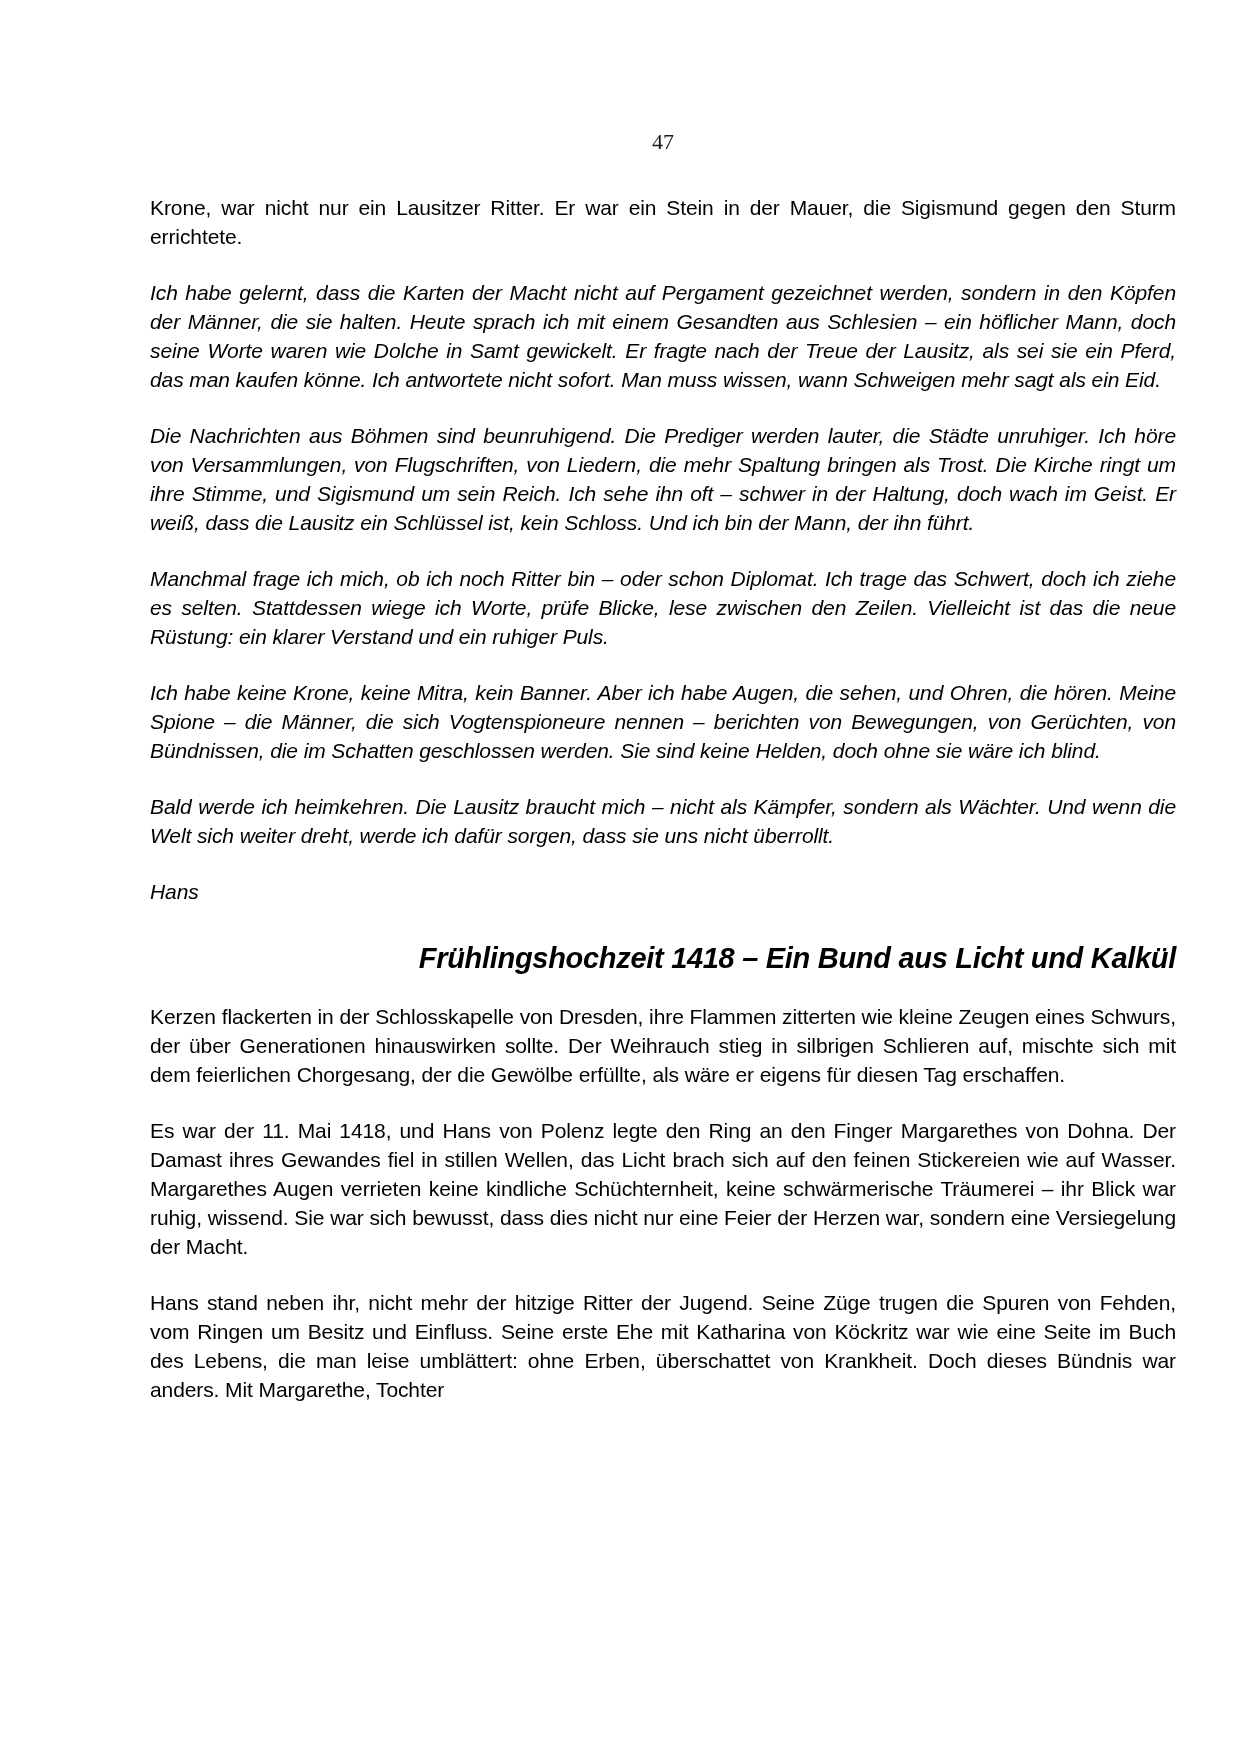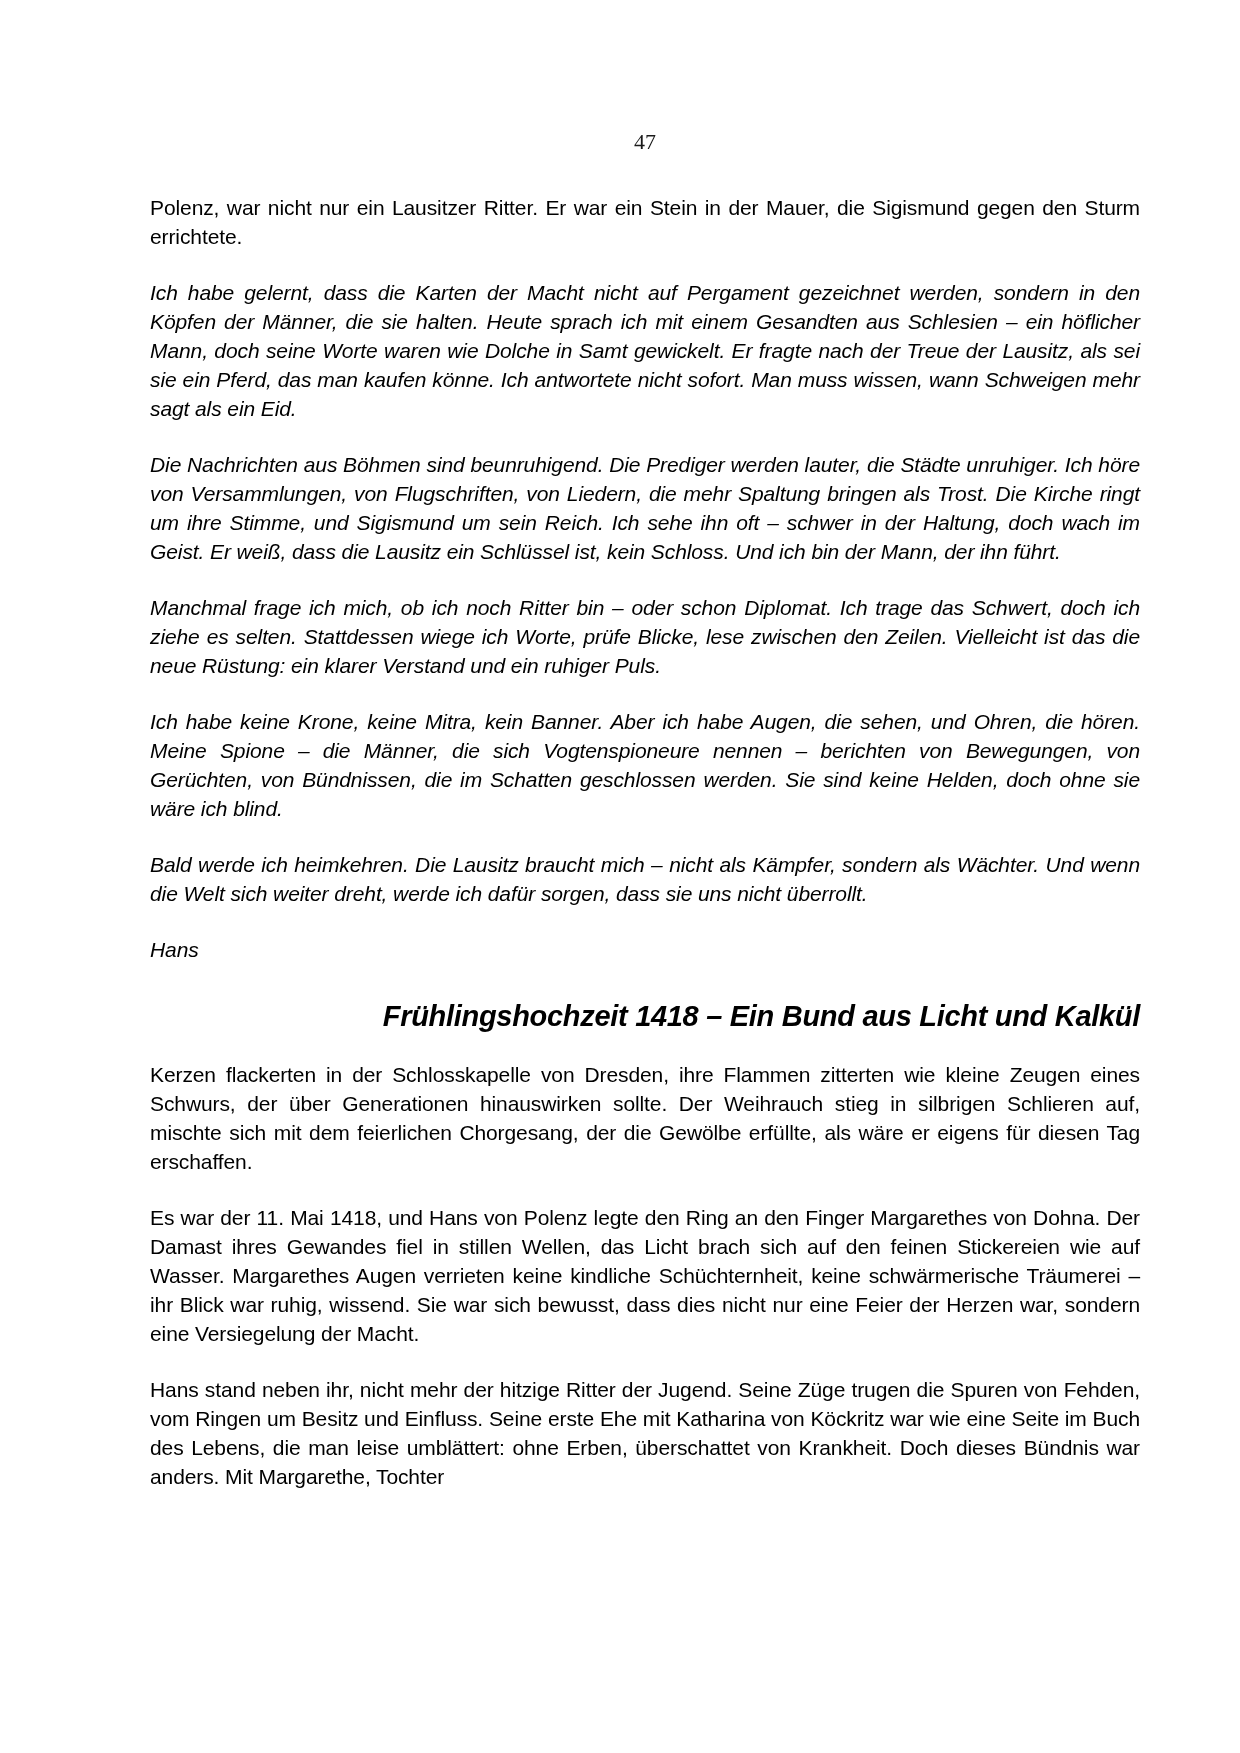--- a/index.html
+++ b/index.html
@@ -9,21 +9,21 @@
     background: #ffffff;
   }
   .page {
     position: relative;
     width: 1240px;
     height: 1753px;
     background: #ffffff;
     color: #000000;
     font-family: "Liberation Sans", sans-serif;
     box-sizing: border-box;
-    padding: 128px 100px 0 150px;
+    padding: 128px 64px 0 150px;
     overflow: hidden;
   }
   .page-number {
     font-family: "Liberation Serif", serif;
     font-size: 22px;
     line-height: 27px;
     text-align: center;
     margin: 0 0 38px 0;
     color: #1a1a1a;
   }
@@ -49,21 +49,21 @@
 </style>
 </head>
 <body>
 
 <div class="page">
 
   <div class="page-number">47</div>
 
   <div>
 
-    <p class="body">Polenz, war nicht nur ein Lausitzer Ritter. Er war ein Stein in der Mauer, die Sigismund gegen den Sturm errichtete.</p>
+    <p class="body">Krone, war nicht nur ein Lausitzer Ritter. Er war ein Stein in der Mauer, die Sigismund gegen den Sturm errichtete.</p>
 
 
     <p class="body italic">Ich habe gelernt, dass die Karten der Macht nicht auf Pergament gezeichnet werden, sondern in den Köpfen der Männer, die sie halten. Heute sprach ich mit einem Gesandten aus Schlesien – ein höflicher Mann, doch seine Worte waren wie Dolche in Samt gewickelt. Er fragte nach der Treue der Lausitz, als sei sie ein Pferd, das man kaufen könne. Ich antwortete nicht sofort. Man muss wissen, wann Schweigen mehr sagt als ein Eid.</p>
 
     <p class="body italic">Die Nachrichten aus Böhmen sind beunruhigend. Die Prediger werden lauter, die Städte unruhiger. Ich höre von Versammlungen, von Flugschriften, von Liedern, die mehr Spaltung bringen als Trost. Die Kirche ringt um ihre Stimme, und Sigismund um sein Reich. Ich sehe ihn oft – schwer in der Haltung, doch wach im Geist. Er weiß, dass die Lausitz ein Schlüssel ist, kein Schloss. Und ich bin der Mann, der ihn führt.</p>
 
     <p class="body italic">Manchmal frage ich mich, ob ich noch Ritter bin – oder schon Diplomat. Ich trage das Schwert, doch ich ziehe es selten. Stattdessen wiege ich Worte, prüfe Blicke, lese zwischen den Zeilen. Vielleicht ist das die neue Rüstung: ein klarer Verstand und ein ruhiger Puls.</p>
 
     <p class="body italic">Ich habe keine Krone, keine Mitra, kein Banner. Aber ich habe Augen, die sehen, und Ohren, die hören. Meine Spione – die Männer, die sich Vogtenspioneure nennen – berichten von Bewegungen, von Gerüchten, von Bündnissen, die im Schatten geschlossen werden. Sie sind keine Helden, doch ohne sie wäre ich blind.</p>
 

